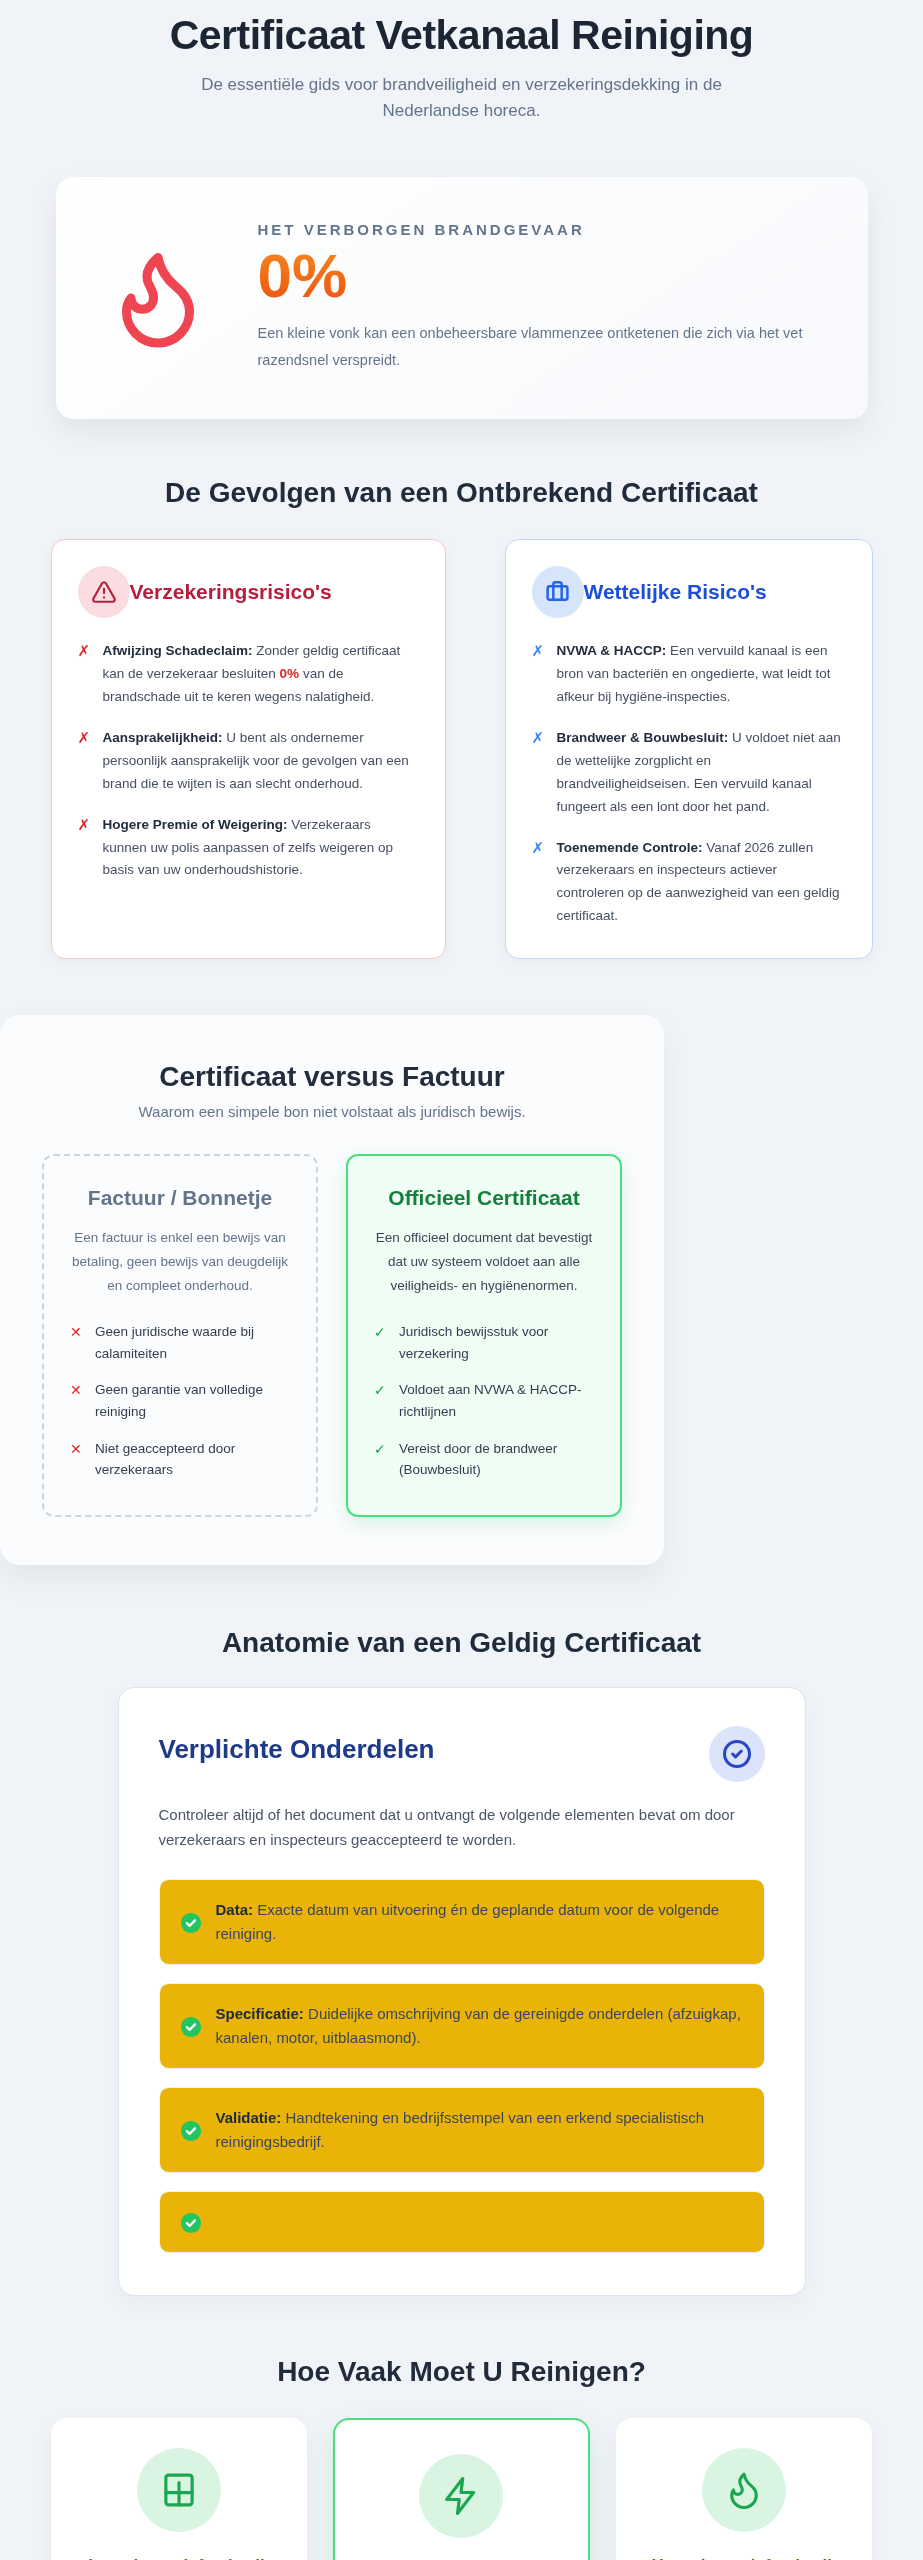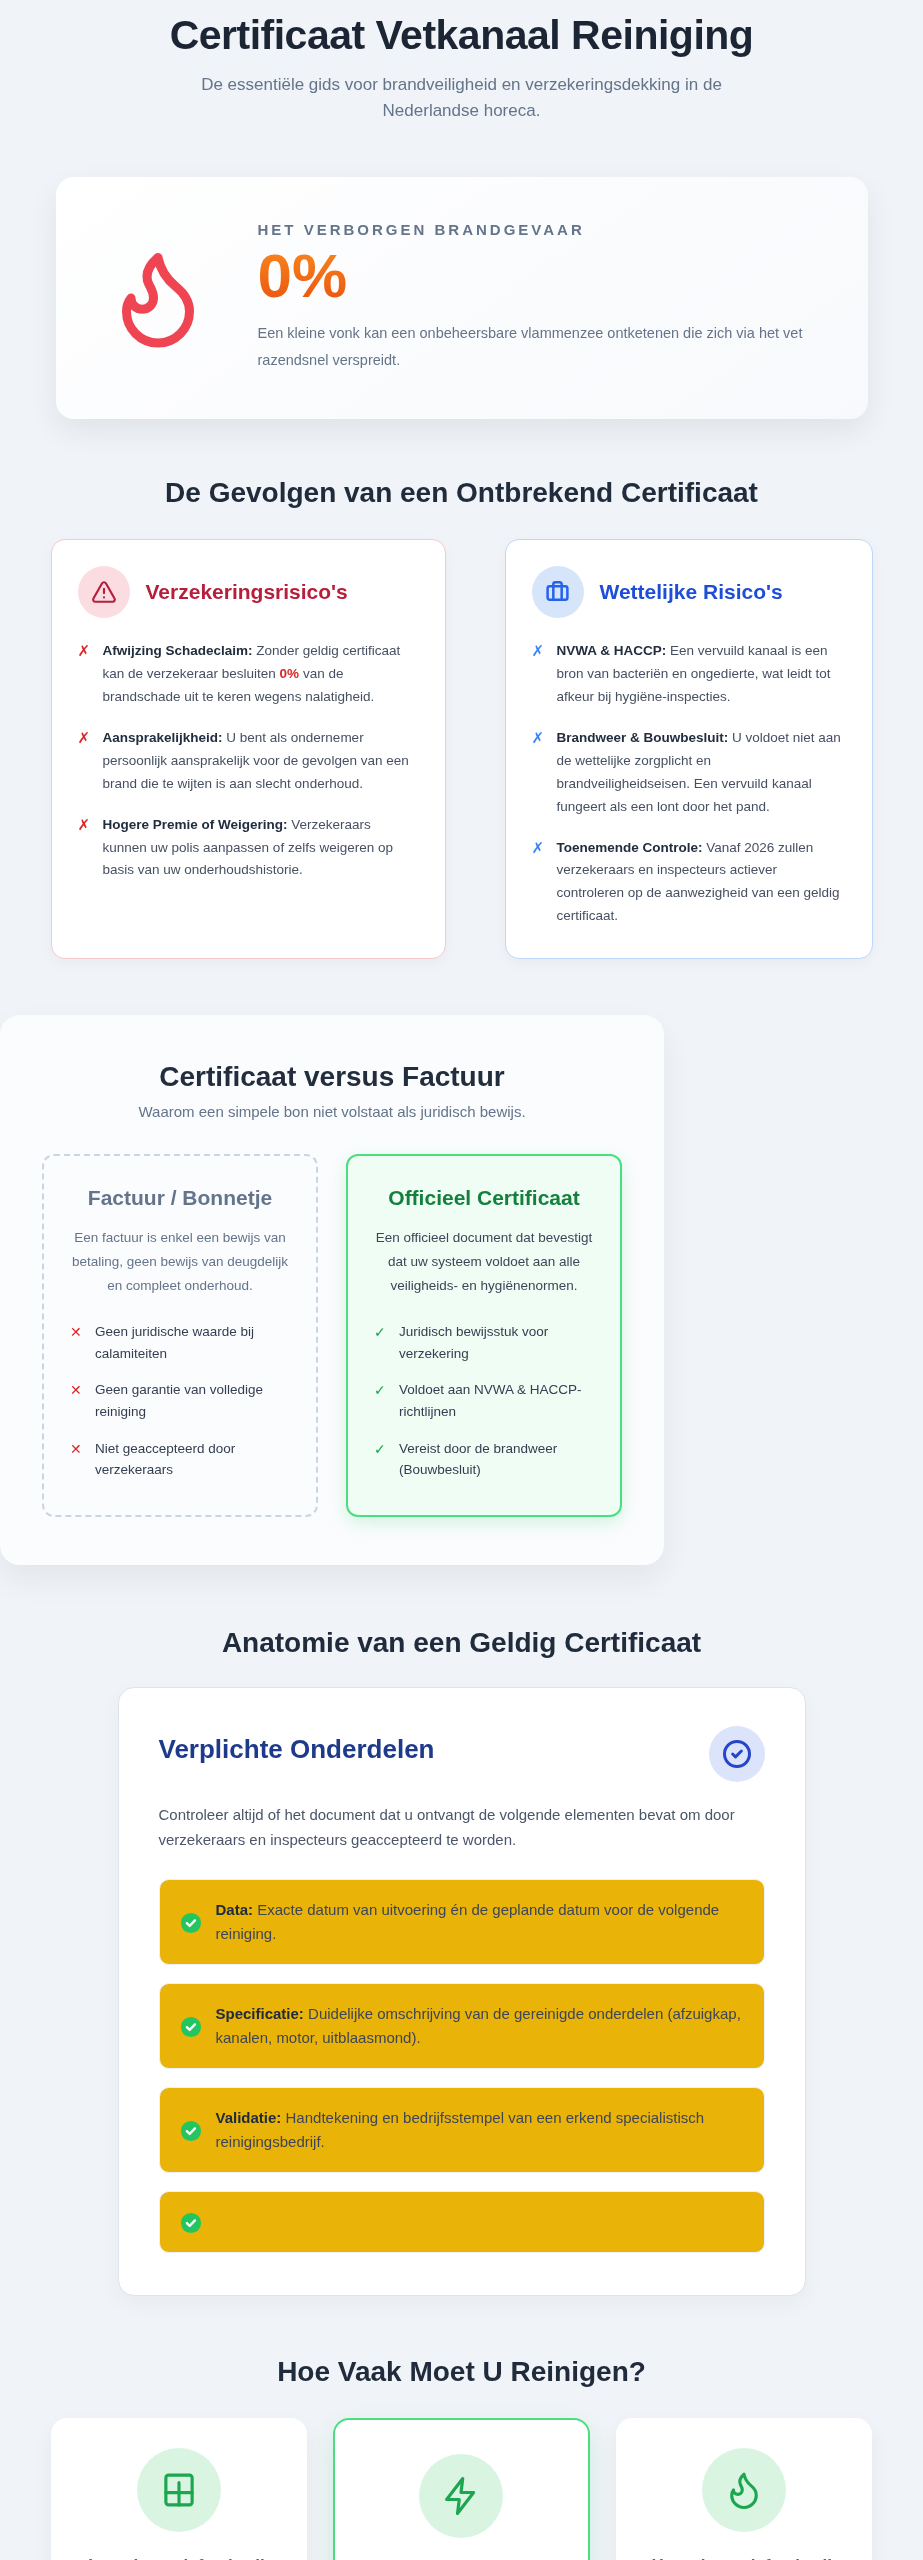--- a/index.html
+++ b/index.html
@@ -33,21 +33,21 @@
   .hero-detail { font-size:14.5px; color:#64748b; line-height:1.9; margin-top:10px; max-width:600px; }
 
   
   .section-heading { font-size:28px; font-weight:800; text-align:center; color:#202b3c; }
 
   
   .risk-grid { display:grid; grid-template-columns:1fr 1fr; gap:32px; margin-top:30px; }
   .risk-card { background:#fff; border-radius:14px; padding:26px 26px 30px; box-shadow:0 4px 14px rgba(15,23,42,.04); }
   .risk-card.red  { border:1px solid #f6c9ce; }
   .risk-card.blue { border:1px solid #bfd6fb;margin-left:27px; }
-  .risk-head { display:flex; align-items:center; gap:16px; }
+  .risk-head { display:flex; align-items:center; }
   .risk-icon-circle { width:52px; height:52px; border-radius:50%; display:flex; align-items:center; justify-content:center; flex:0 0 52px; }
   .risk-card.red  .risk-icon-circle { background:#fbdde1; }
   .risk-card.blue .risk-icon-circle { background:#d7e5fb; }
   .risk-title { font-size:21px; font-weight:800; }
   .risk-card.red  .risk-title { color:#b61e3c; }
   .risk-card.blue .risk-title { color:#1d4ed8; }
   .risk-list { margin-top:22px; display:flex; flex-direction:column; gap:18px; }
   .risk-item { display:flex; gap:11px; }
   .risk-mark { font-size:15px; font-weight:700; line-height:1.5; flex:0 0 14px; }
   .risk-card.red  .risk-mark { color:#dc2626; }

